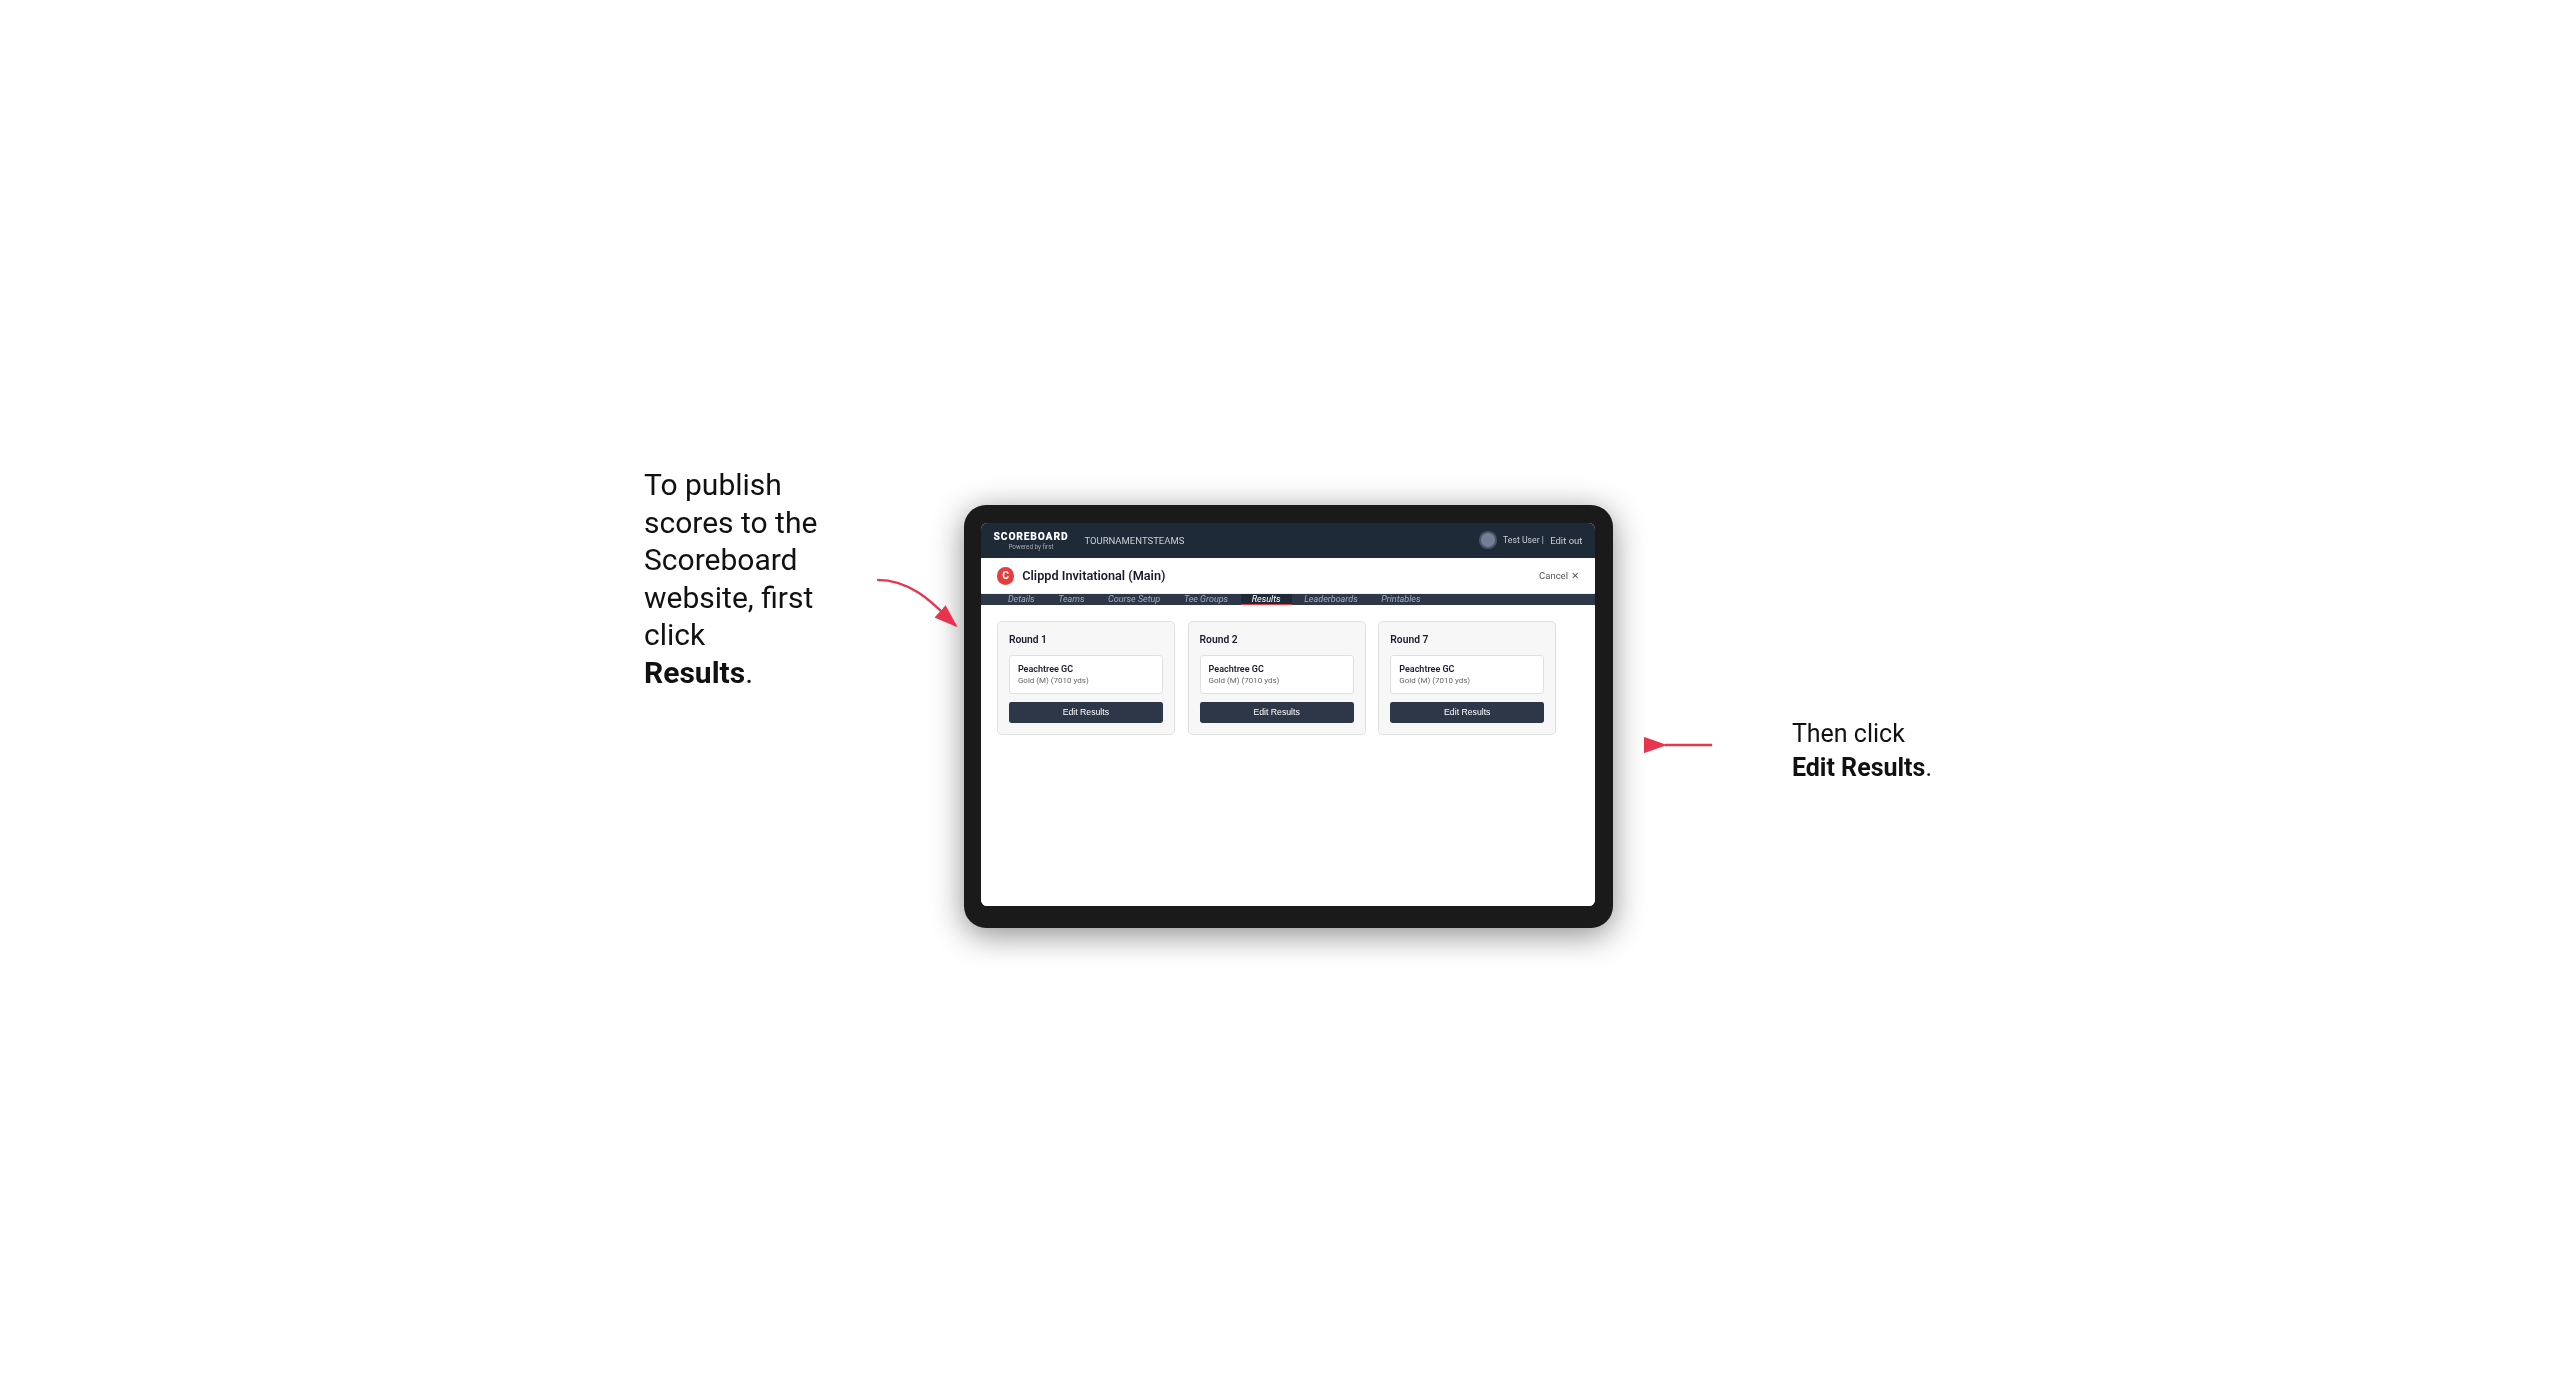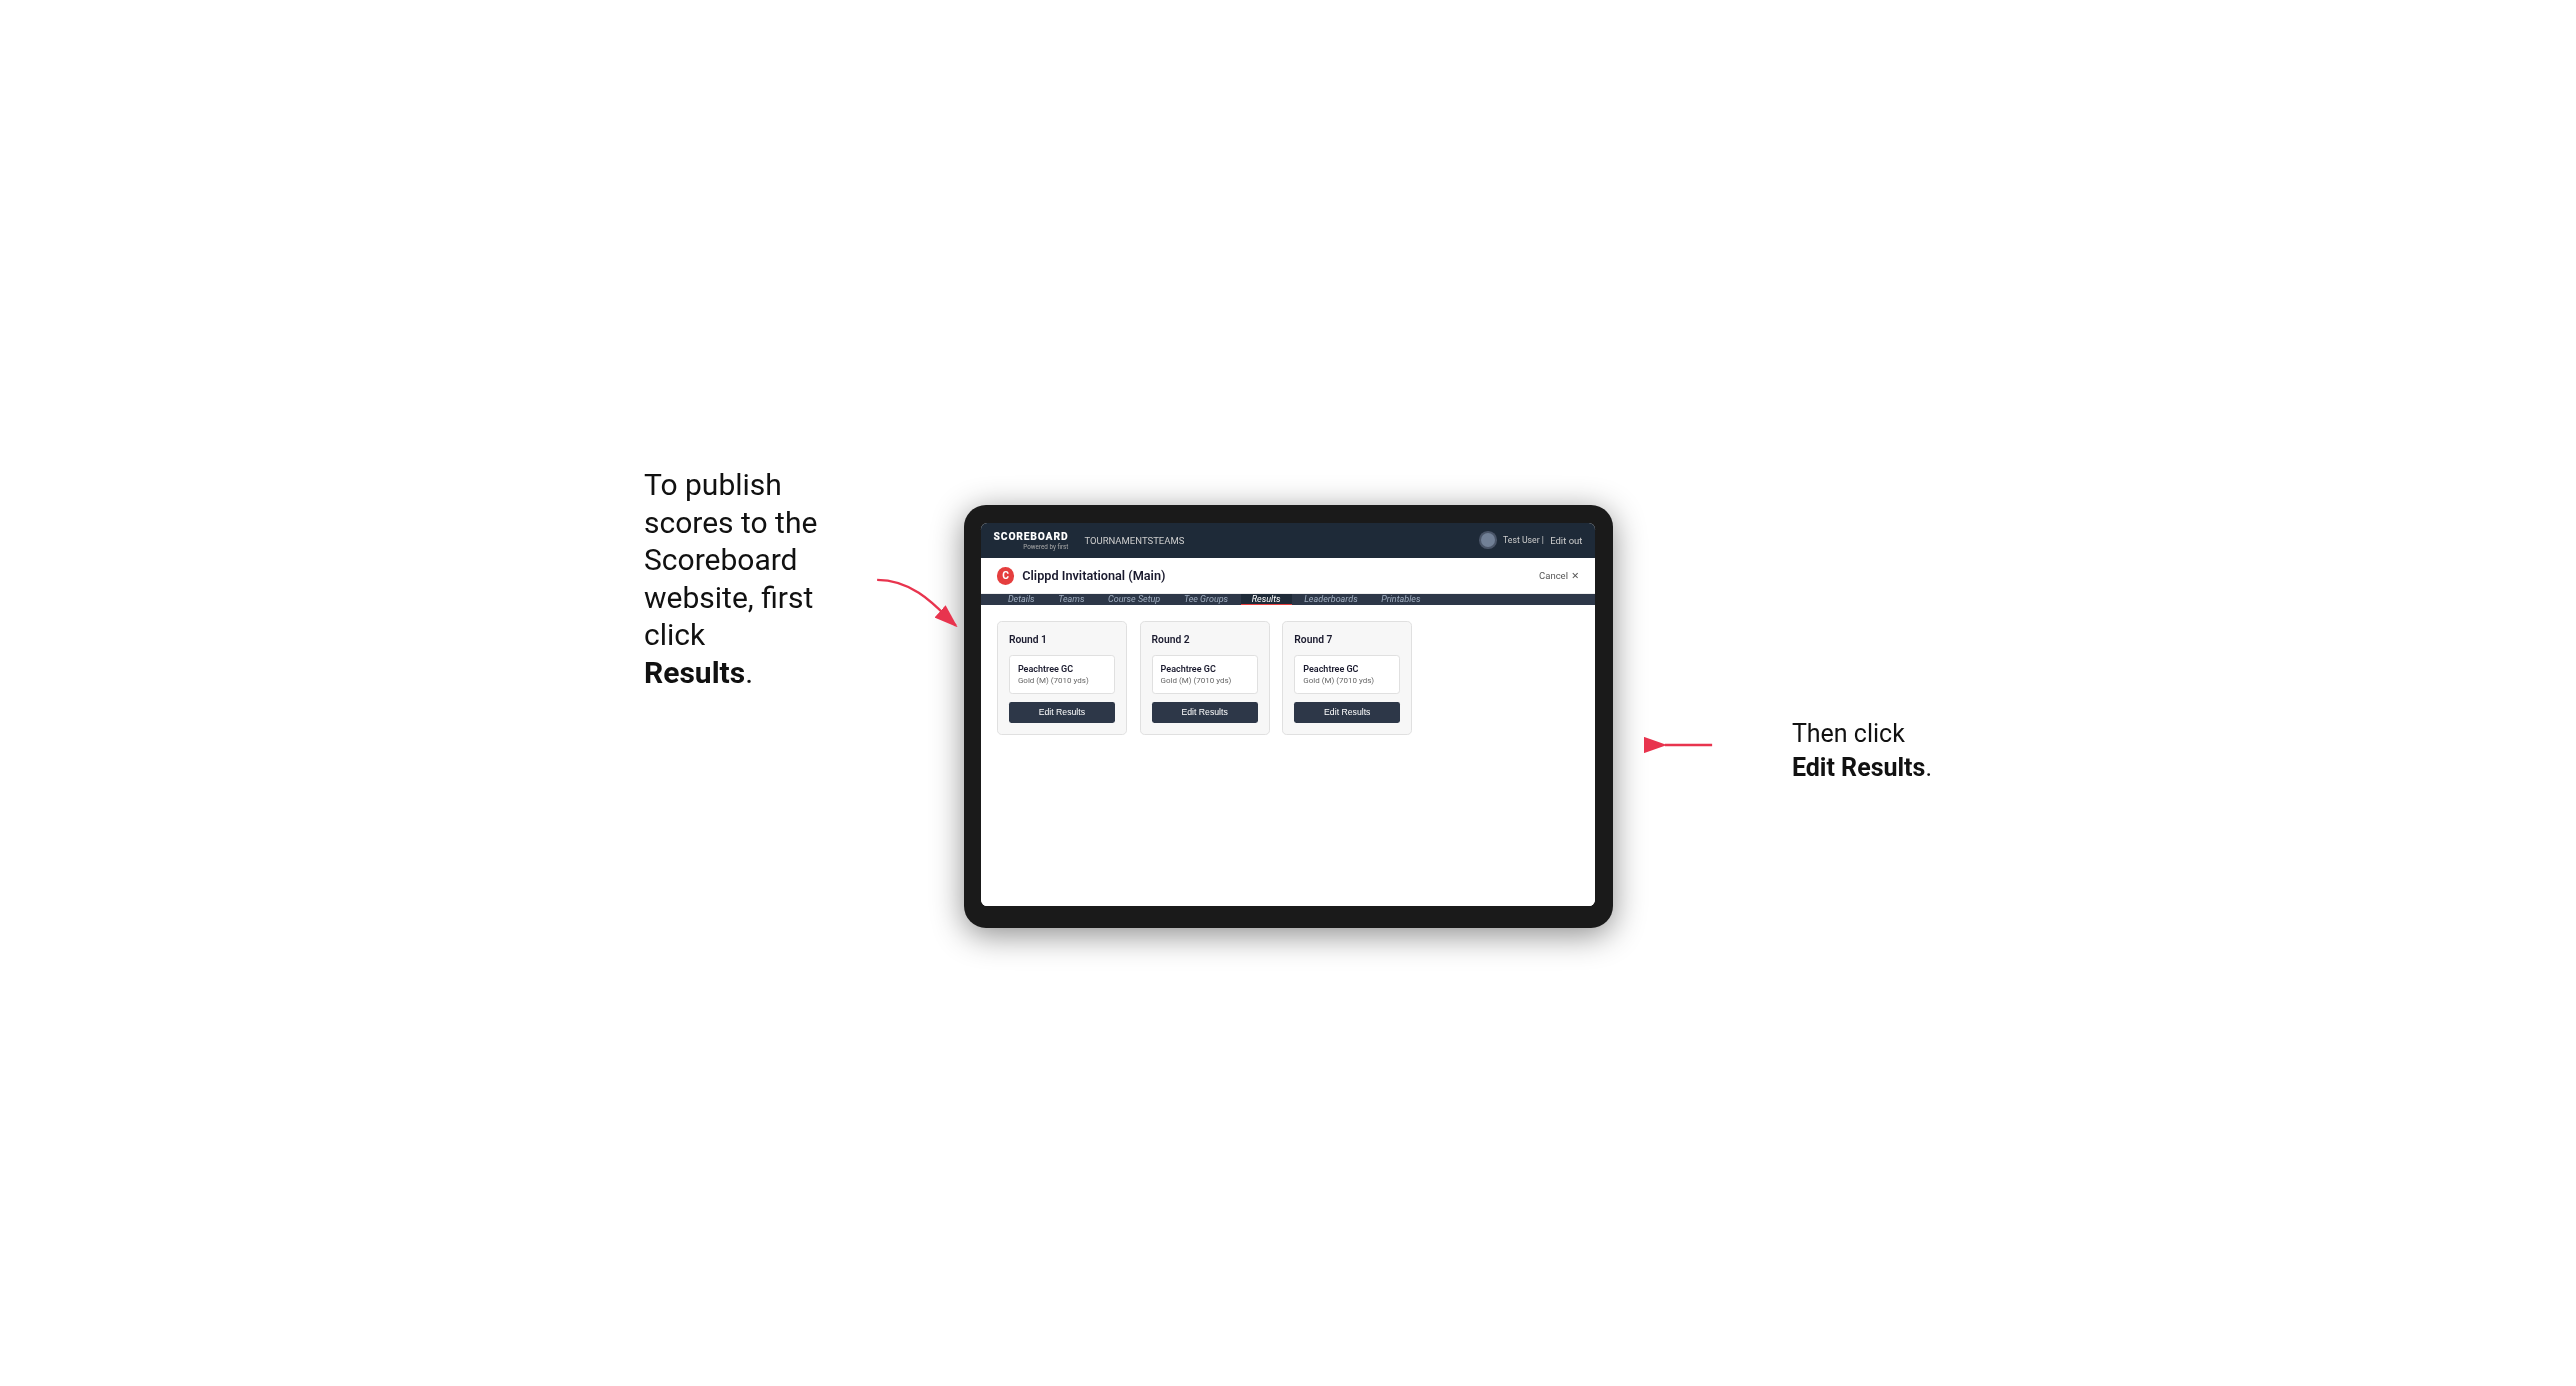--- a/index.html
+++ b/index.html
@@ -69,21 +69,21 @@
       background: #1e2a38;
       display: flex;
       align-items: center;
       padding: 0 12.7px;
       height: 35px;
     }
 
     .logo-area {
       display: flex;
       flex-direction: column;
-      align-items: flex-end;
+      align-items: center;
       margin-right: 16px;
     }
 
     .logo-text {
       color: #ffffff;
       font-weight: 900;
       font-size: 10.3px;
       letter-spacing: 0.8px;
       text-transform: uppercase;
     }
@@ -213,21 +213,21 @@
       display: flex;
       gap: 12.7px;
     }
 
     
     .round-card {
       background: #f7f7f7;
       border: 0.8px solid #e0e0e0;
       border-radius: 4.7px;
       padding: 11px;
-      width: 130px;
+      width: 178px;
     }
 
     .round-title {
       font-size: 10.3px;
       font-weight: 600;
       color: #1a1a2e;
       margin-bottom: 9.5px;
     }
 
     .course-card {

